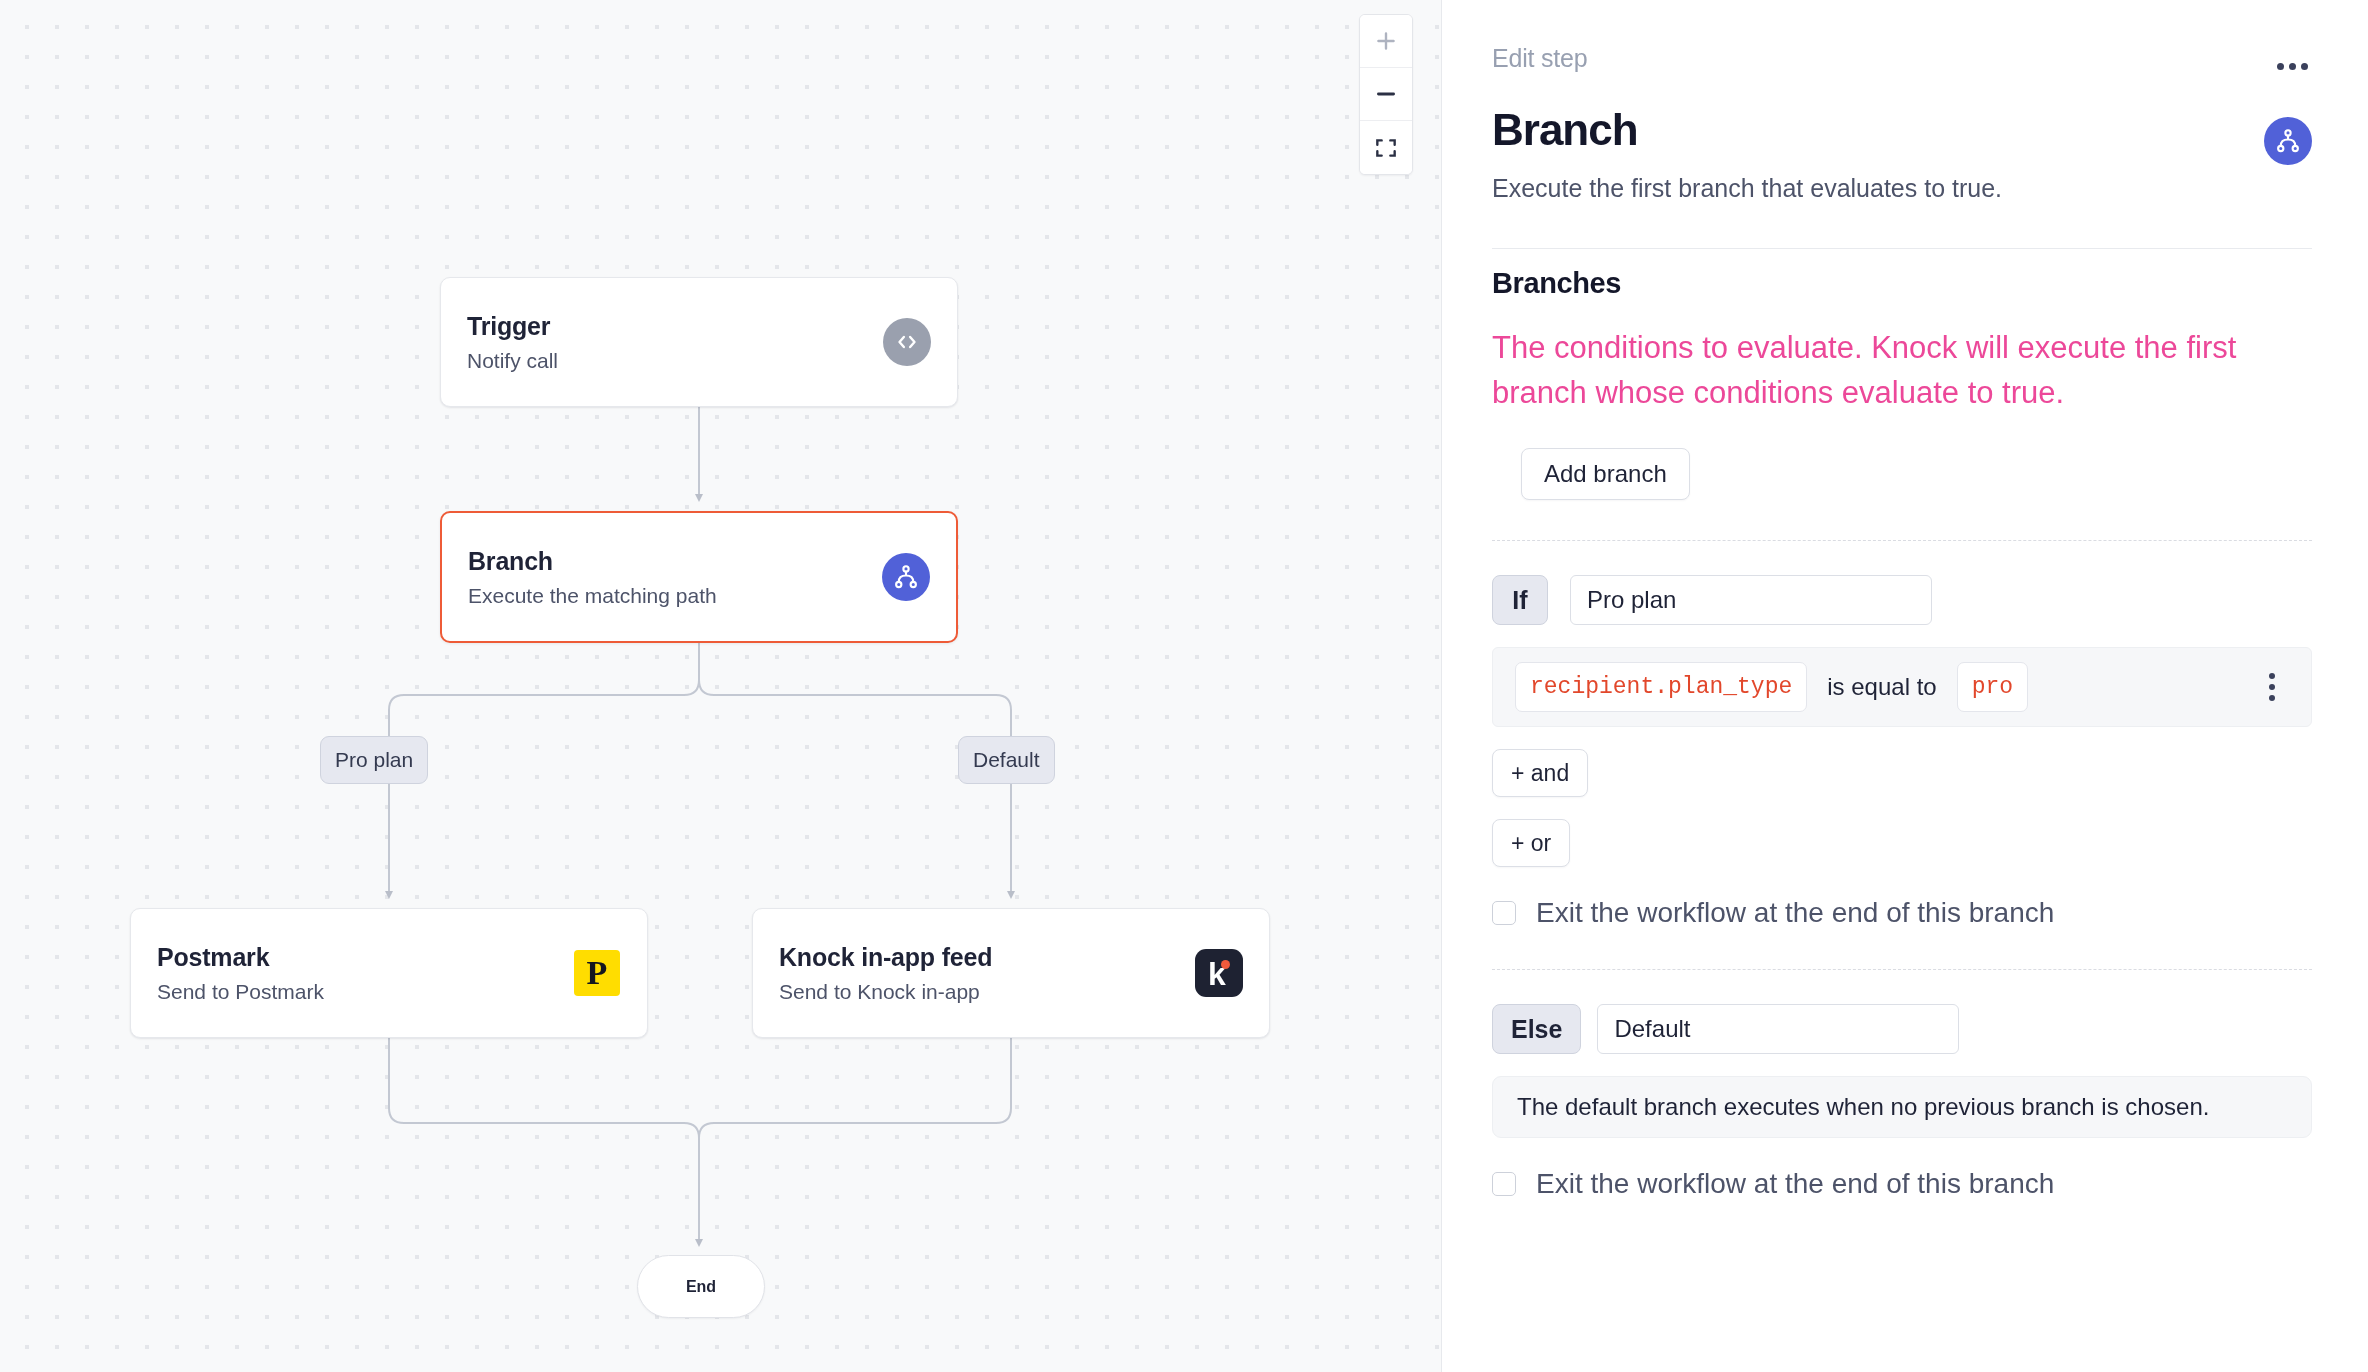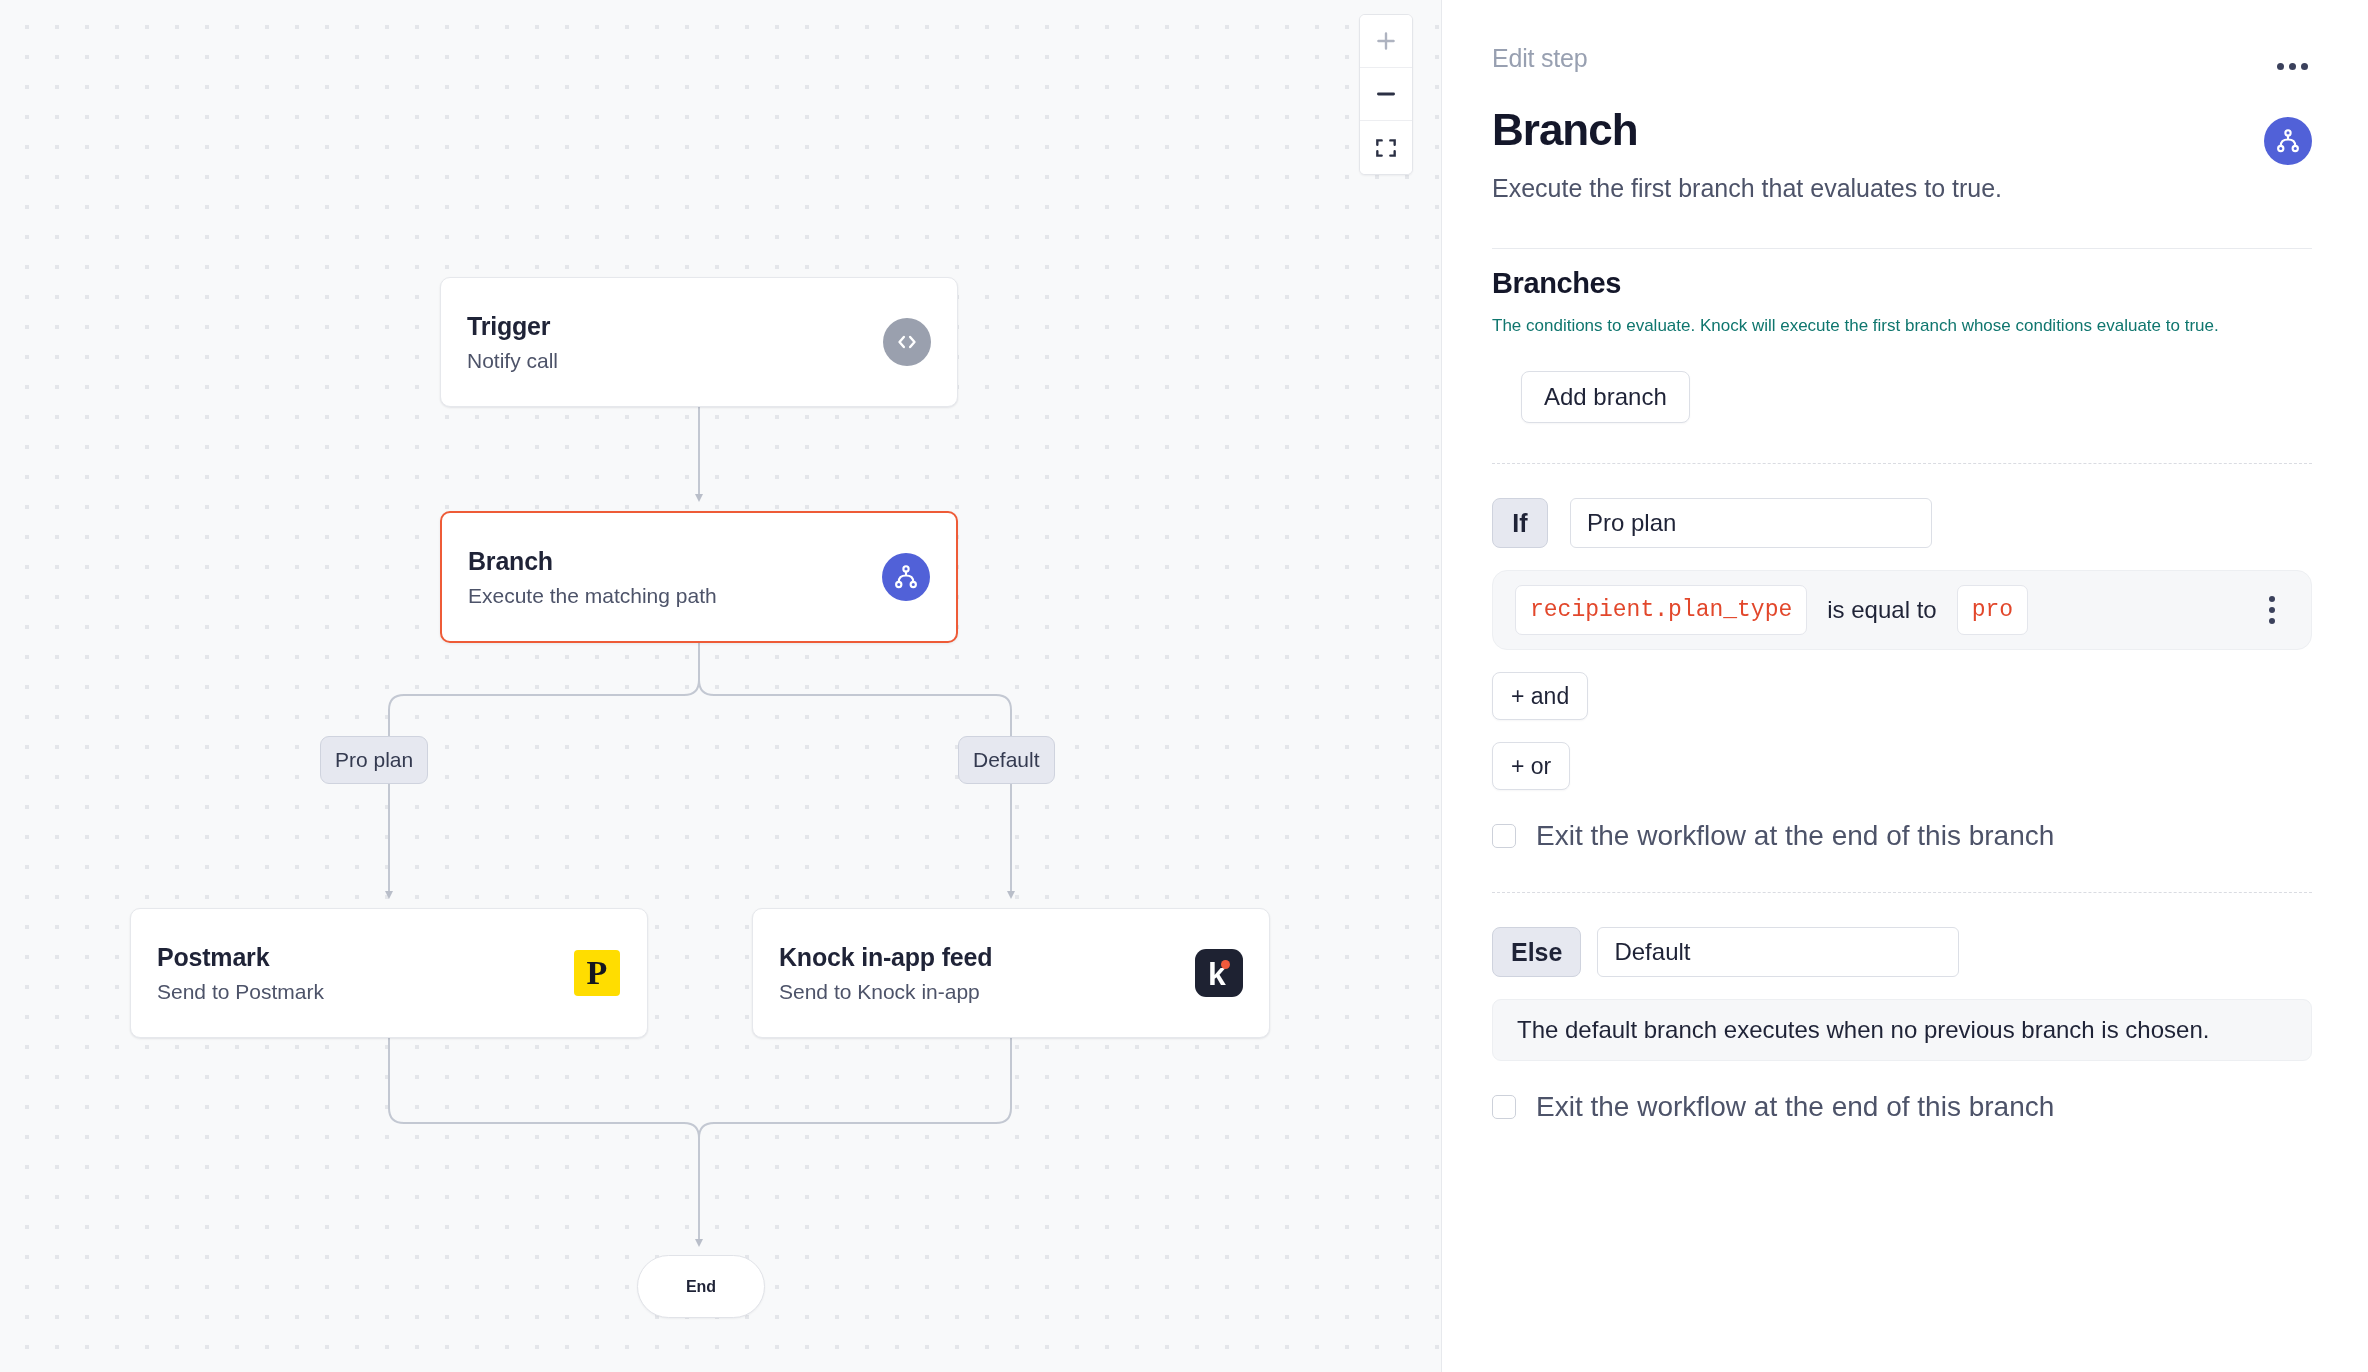--- a/index.html
+++ b/index.html
@@ -166,21 +166,21 @@
   }
   .panel-icon-wrap { margin-top:10px; }
   .divider-solid {
     height:1px; background:#e8eaee; margin:44px 0 0 0;
   }
   .section-title {
     font-size:29px; font-weight:700; letter-spacing:-.4px; color:#14172a;
     margin-top:18px;
   }
   .section-desc {
-    font-size:17px; color:#0f766e; line-height:1.45; margin-top:14px; max-width:855px;
+    font-size:31px; color:#ec4899; line-height:1.45; margin-top:26px; max-width:855px;
   }
   .btn-outline {
     display:inline-flex; align-items:center; justify-content:center;
     height:52px; padding:0 22px;
     background:#fff; border:1px solid #dcdfe6; border-radius:8px;
     font-size:24px; color:#1f2337; cursor:pointer;
     box-shadow:0 1px 2px rgba(16,24,40,.04);
   }
   .add-branch-wrap { margin-top:32px;margin-left:29px; }
   .divider-dashed {
@@ -199,21 +199,21 @@
     height:50px; width:362px;
     border:1px solid #dcdfe6; border-radius:6px;
     background:#fff; font-size:24px; color:#1f2337;
     padding:0 16px; font-family:"Liberation Sans", sans-serif;
     outline:none;
   }
   .cond-indent {
     margin-top:22px; padding-left:0px;
   }
   .cond-row {
-    background:#f6f7f9; border:1px solid #edeff2; border-radius:15px;
+    background:#f6f7f9; border:1px solid #edeff2; border-radius:6px;
     height:80px; display:flex; align-items:center;
     padding:11px 22px; gap:20px;
   }
   .token {
     background:#ffffff; border:1px solid #e4e6ec; border-radius:7px;
     height:50px; display:flex; align-items:center; padding:0 14px;
     font-family:"Liberation Mono", monospace; font-size:23px; color:#e2472b;
     white-space:nowrap;
   }
   .cond-op { font-size:24px; color:#1f2337; white-space:nowrap; }

